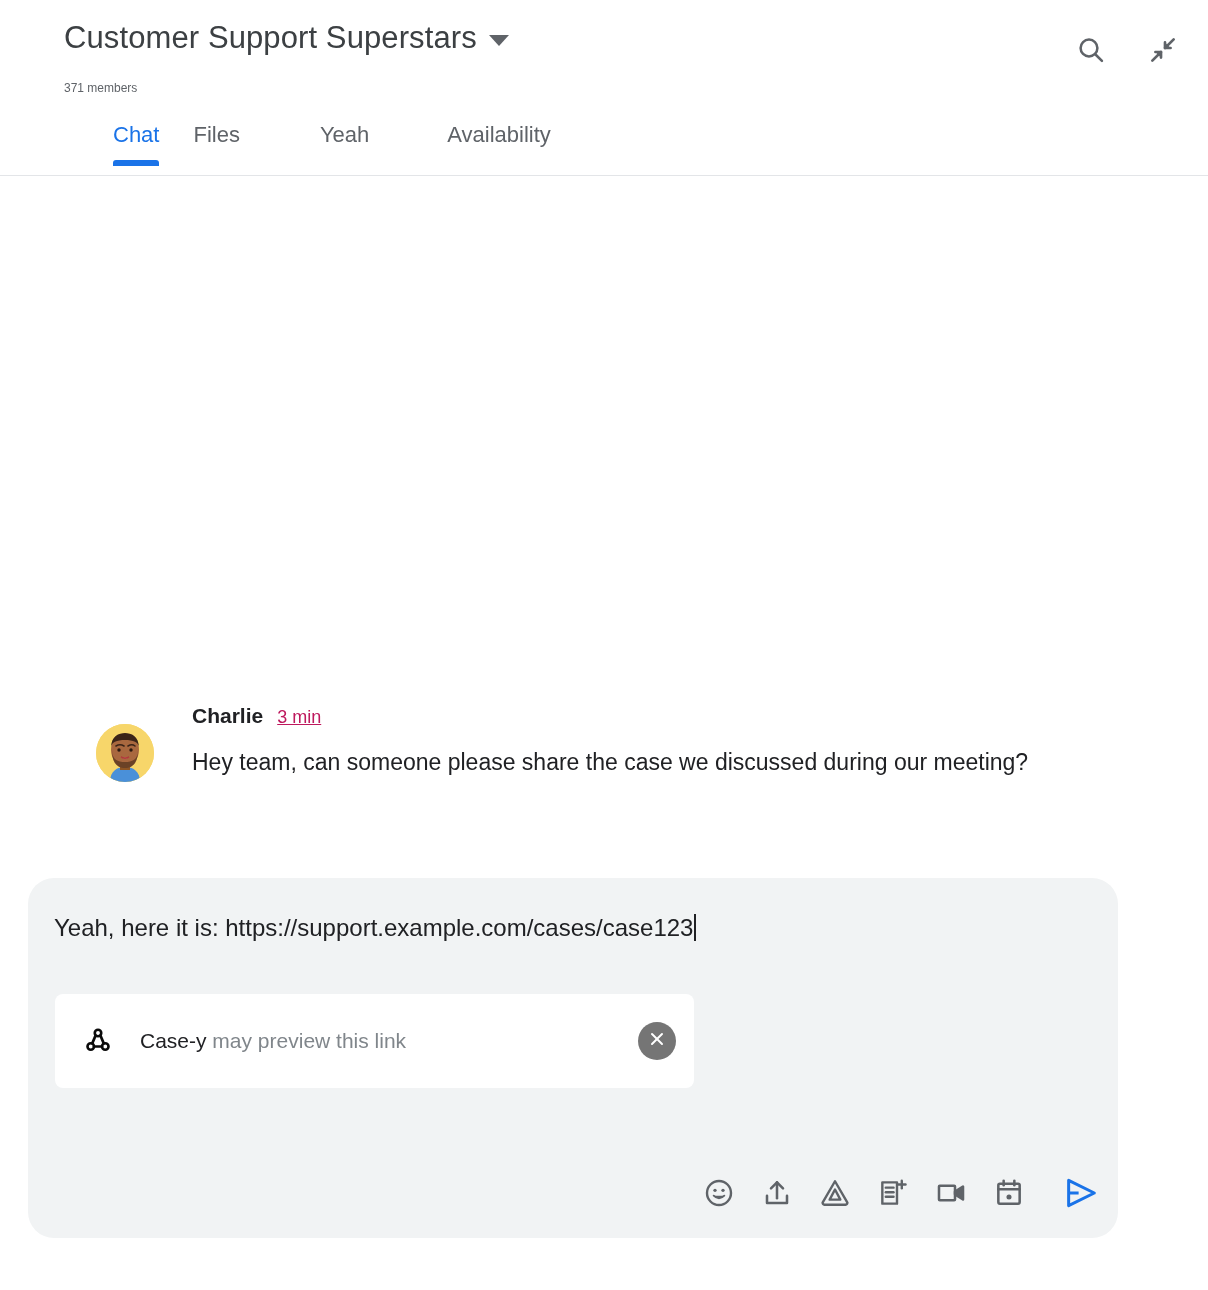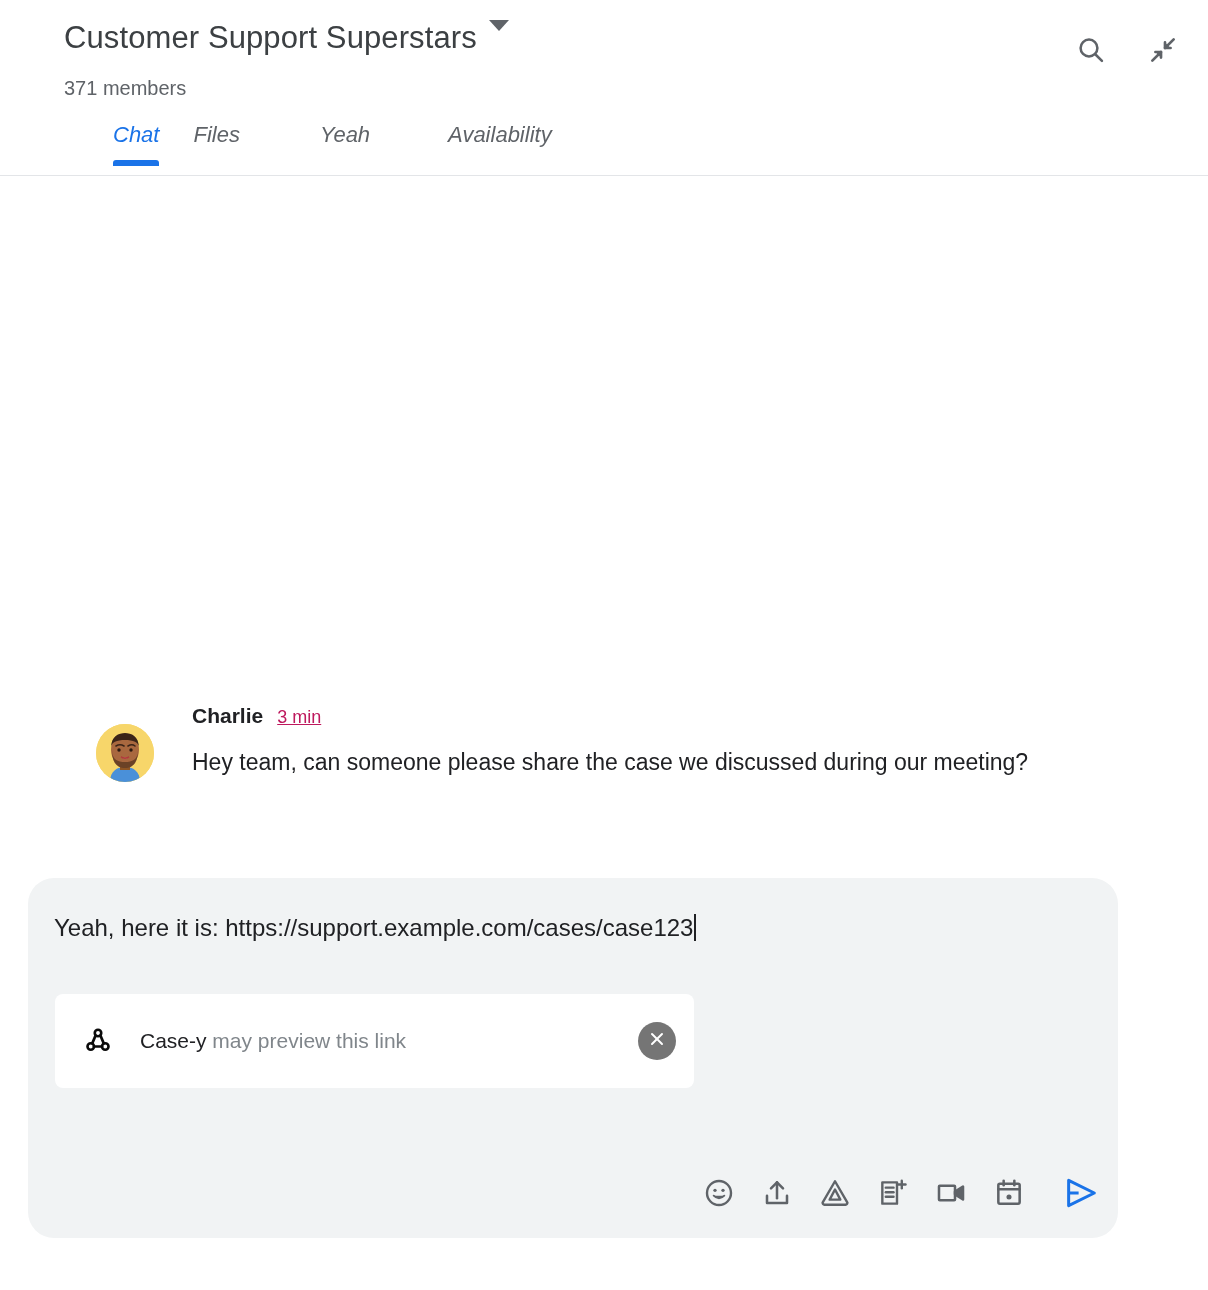--- a/index.html
+++ b/index.html
@@ -24,20 +24,21 @@
     height: 176px;
     box-sizing: border-box;
     border-bottom: 1px solid #e3e5e8;
     background: #fff;
   }
   .room-title-row {
     position: absolute;
     top: 16px;
     left: 64px;
     display: flex;
+    align-items: center;
     gap: 12px;
   }
   .room-title {
     font-size: 31px;
     line-height: 44px;
     font-weight: 400;
     color: #3c4043;
     letter-spacing: 0.1px;
     white-space: nowrap;
   }
@@ -46,21 +47,21 @@
     border-left: 10px solid transparent;
     border-right: 10px solid transparent;
     border-top: 11px solid #5f6368;
     margin-top: 4px;
     cursor: pointer;
   }
   .member-count {
     position: absolute;
     top: 74px;
     left: 64px;
-    font-size: 20px;
+    font-size: 12px;
     line-height: 28px;
     color: #5f6368;
     white-space: nowrap;
   }
 
   .header-actions {
     position: absolute;
     top: 28px;
     right: 22px;
     display: flex;
@@ -79,21 +80,20 @@
     padding: 0;
   }
 
   
   .tabs {
     position: absolute;
     left: 0;
     top: 120px;
     display: flex;
     align-items: flex-start;
-    font-style: italic;
   }
   .tab {
     position: relative;
     font-size: 22px;
     line-height: 30px;
     color: #5f6368;
     padding: 0 0 16px 0;
     cursor: pointer;
     white-space: nowrap;
   }

